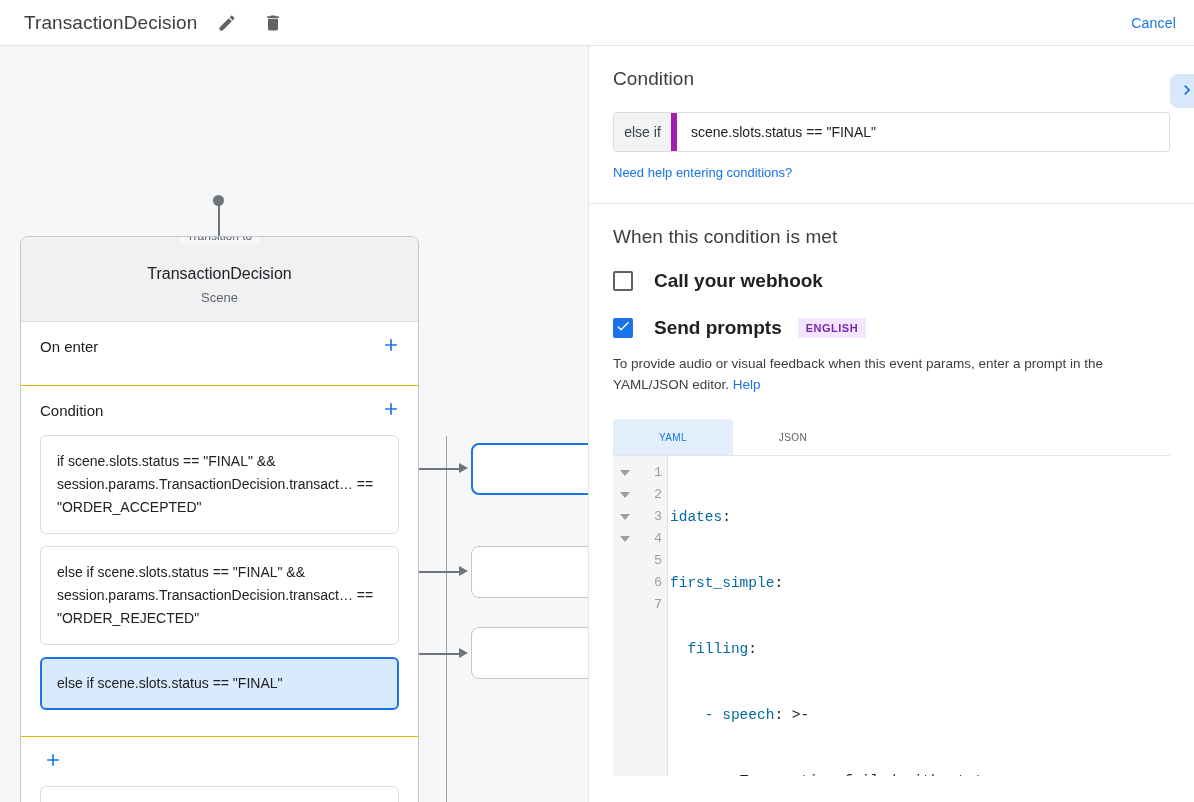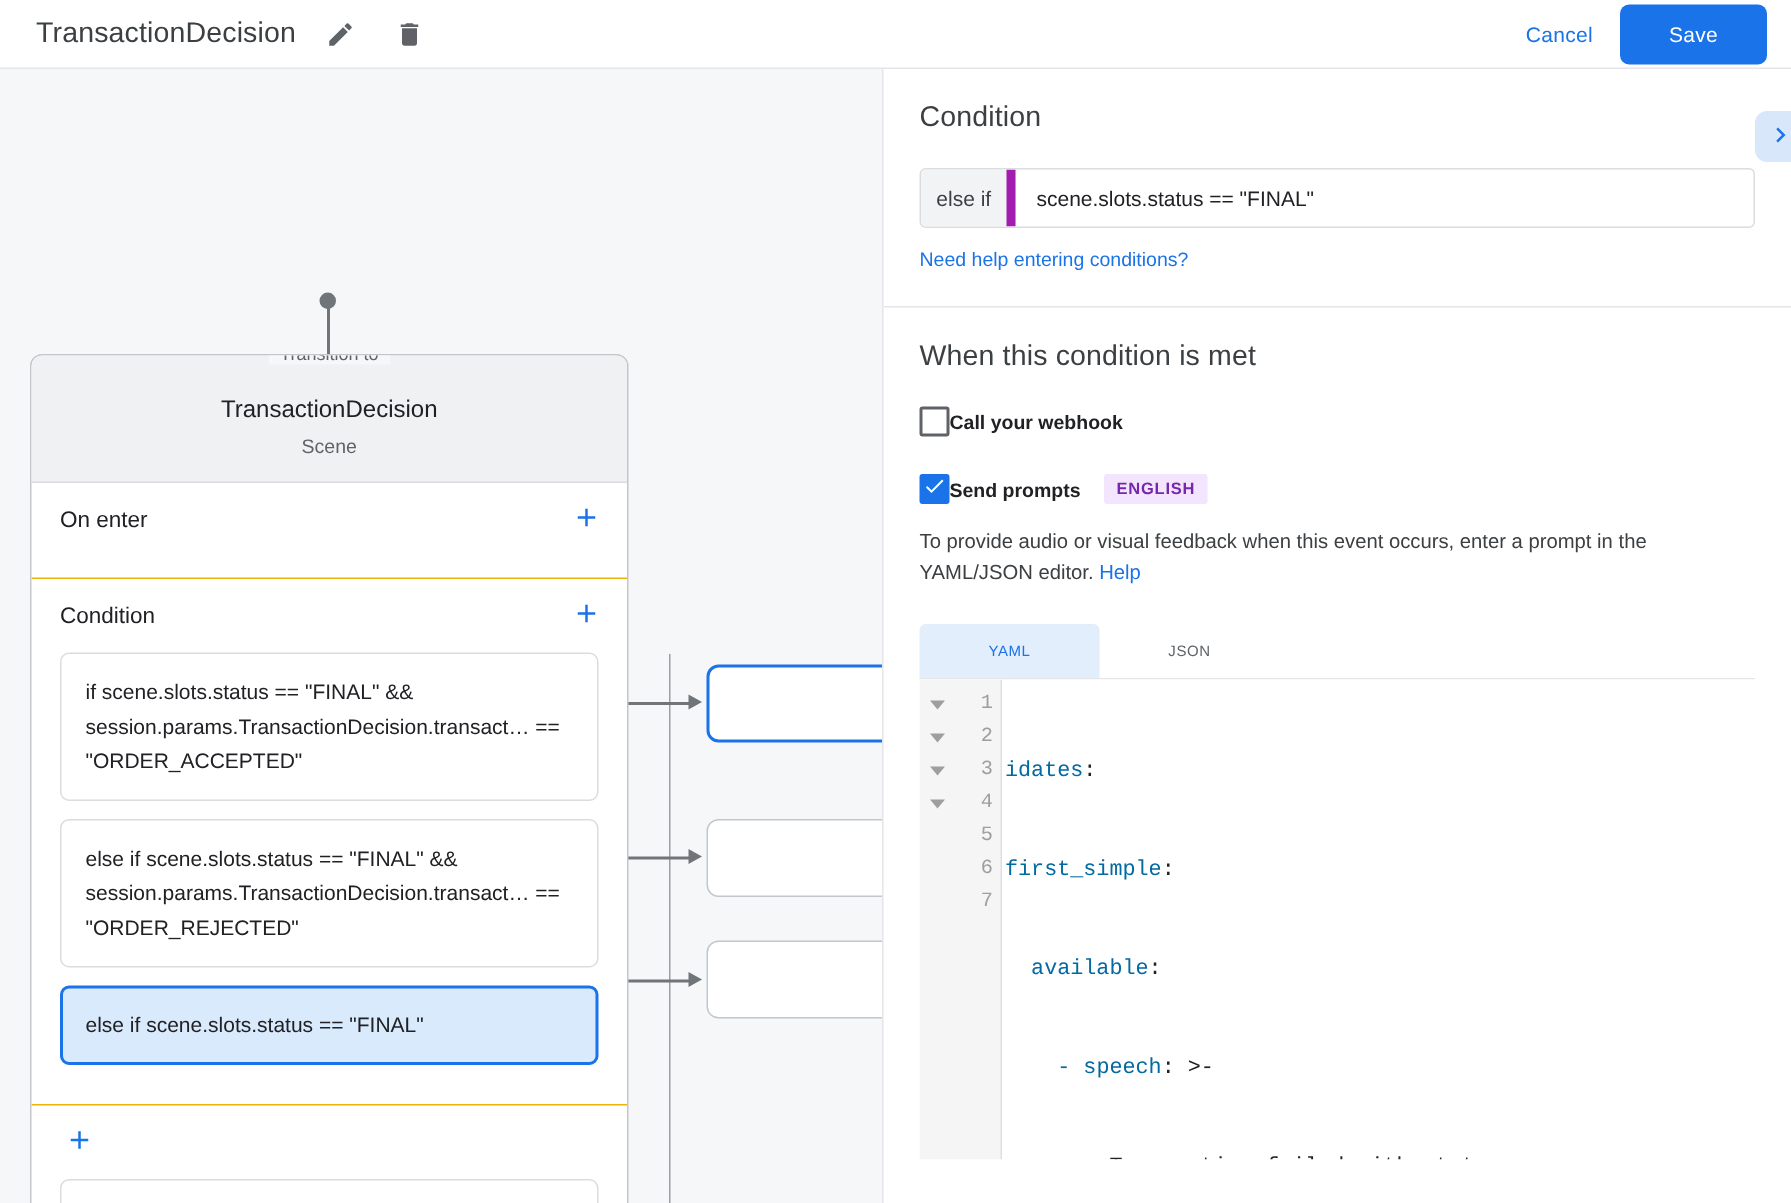--- a/index.html
+++ b/index.html
@@ -300,21 +300,22 @@
     border-radius: 2px;
     flex: 0 0 auto;
     background: #ffffff;
     display: flex; align-items: center; justify-content: center;
   }
   .cbox.checked {
     background: #1a73e8;
     border-color: #1a73e8;
   }
   .check-label {
-    font-size: 13px; font-weight: 600;
+    margin-left: 21px;
+    font-size: 19px; font-weight: 600;
     color: #202124;
   }
   .lang-badge {
     margin-left: 16px;
     background: #f3e5fd;
     color: #7627ad;
     font-size: 11px;
     font-weight: 600;
     letter-spacing: .5px;
     padding: 4px 8px;
@@ -416,21 +417,20 @@
     <span>
       <svg width="20" height="20" viewBox="0 0 24 24" fill="#5f6368">
         <path d="M6 19c0 1.1.9 2 2 2h8c1.1 0 2-.9 2-2V7H6v12zM19 4h-3.5l-1-1h-5l-1 1H5v2h14V4z"></path>
       </svg>
     </span>
   </button>
 
   <div class="topbar-spacer"></div>
 
   <button class="cancel-btn">Cancel</button>
-  <button class="save-btn">Save</button>
 </div>
 
 <div class="canvas">
 
 
   <div class="connector-dot" style="left:213px; top:149px;"></div>
   <div class="arrow-v" style="left:217.5px; top:155px; height:48px;"></div>
   <div class="arrow-head-down" style="left:212.5px; top:202px;"></div>
 
   <div class="rail" style="left:446px; top:390px; height:412px;"></div>
@@ -538,21 +538,21 @@
         <span>
           <svg width="16" height="16" viewBox="0 0 24 24" fill="#ffffff">
             <path d="M9 16.2 4.8 12l-1.4 1.4L9 19 21 7l-1.4-1.4z"></path>
           </svg>
         </span>
       </span>
       <span class="check-label">Send prompts</span>
       <span class="lang-badge">ENGLISH</span>
     </div>
 
-    <p class="hint"><span>To provide audio or visual feedback when this event occurs, enter a prompt in the YAML/JSON editor. </span><a>Help</a></p>
+    <p class="hint"><span>To provide audio or visual feedback when this event params, enter a prompt in the YAML/JSON editor. </span><a>Help</a></p>
 
     <div class="tabs">
       <button class="tab active">YAML</button>
       <button class="tab">JSON</button>
     </div>
 
     <div class="editor">
       <div class="gutter">
         <div class="gline">
             <span class="fold"></span>
@@ -577,21 +577,21 @@
             <span>6</span>
           </div>
         <div class="gline">
             <span>7</span>
           </div>
       </div>
 
       <div class="code">
         <div class="cline"><span class="k">idates</span><span class="p">:</span></div>
         <div class="cline"><span class="k">first_simple</span><span class="p">:</span></div>
-        <div class="cline"><span>  </span><span class="k">available</span><span class="p">:</span></div>
+        <div class="cline"><span>  </span><span class="k">filling</span><span class="p">:</span></div>
         <div class="cline"><span>    </span><span class="k">- speech</span><span class="p">: &gt;-</span></div>
         <div class="cline"><span>        </span><span class="p">Transaction failed with status</span></div>
         
         
       </div>
     </div>
   </div>
 </div>
 
 </body></html>

